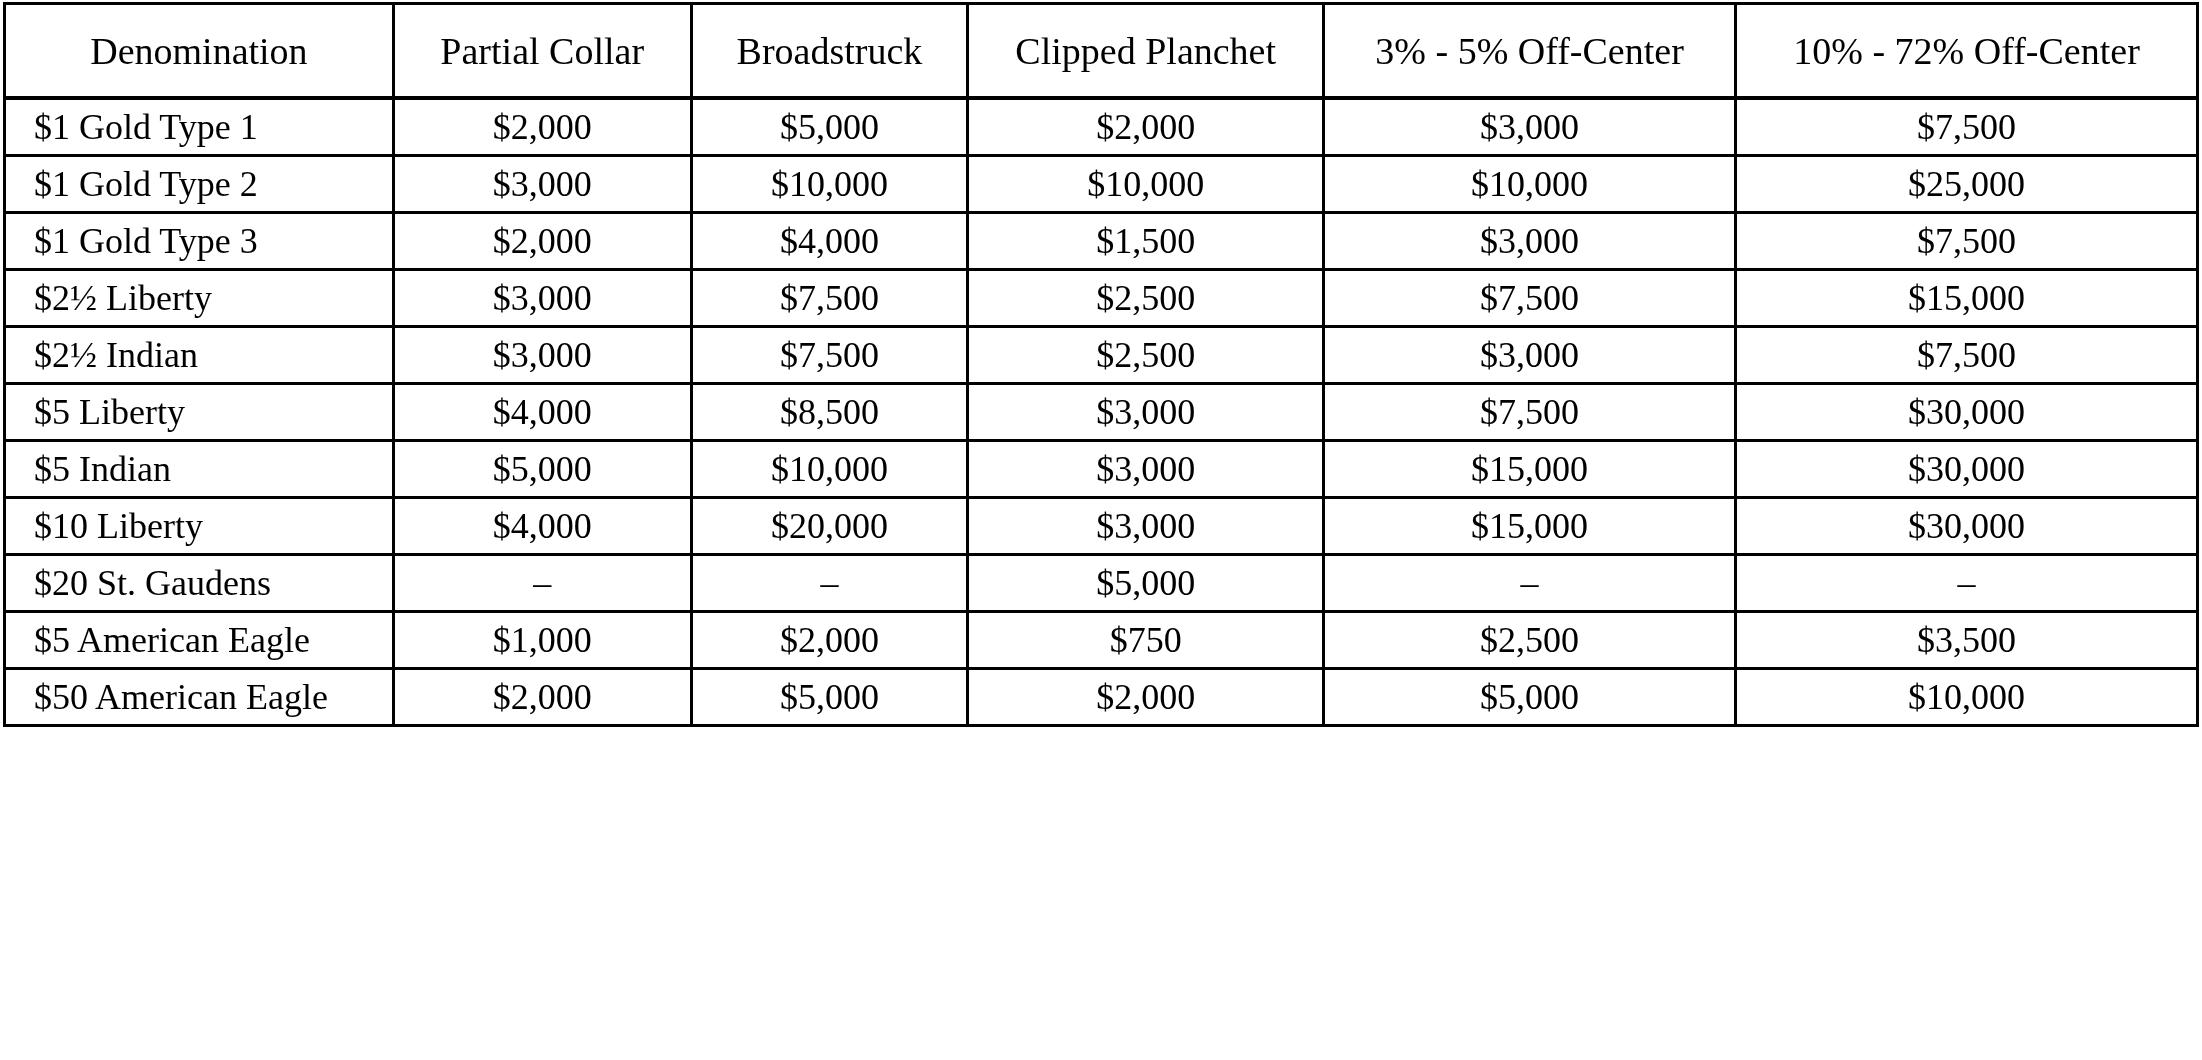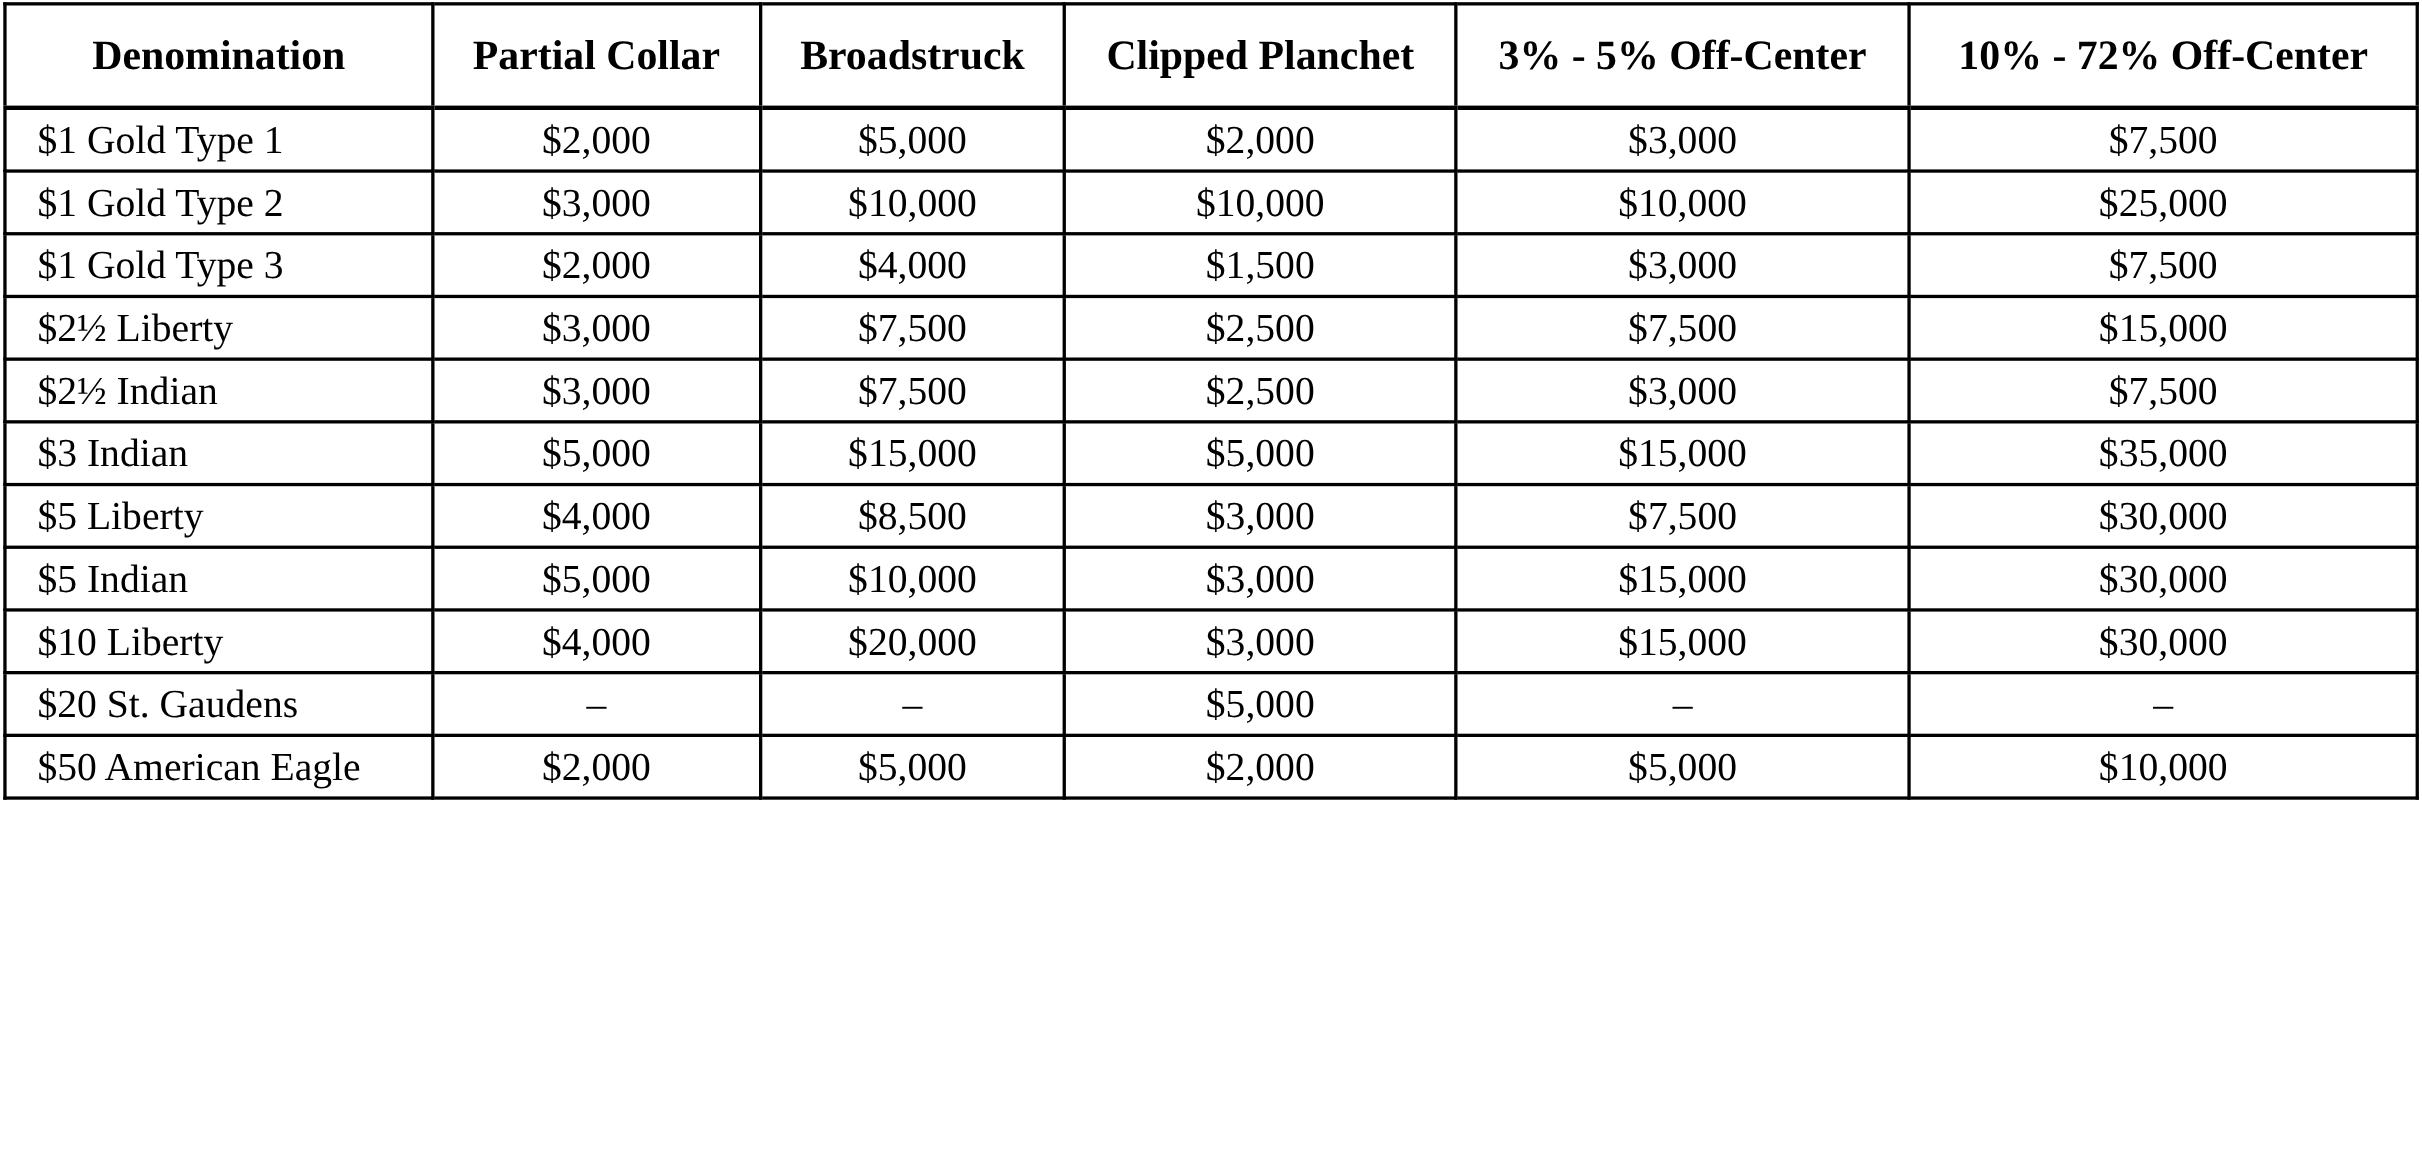--- a/index.html
+++ b/index.html
@@ -25,21 +25,21 @@
     border: 3px solid #000000;
     text-align: center;
     vertical-align: middle;
     padding: 0;
     overflow: hidden;
     white-space: nowrap;
   }
   table.price-table thead th {
     height: 91px;
     font-size: 38px;
-    font-weight: bold;
+    font-weight: normal;
     border-bottom: 4px solid #000000;
   }
   table.price-table tbody tr {
     height: 57px;
   }
   table.price-table tbody td {
     font-size: 36px;
     font-weight: normal;
   }
   table.price-table tbody td.denom-cell {
@@ -104,28 +104,20 @@
       </tr>
       <tr>
         <td class="denom-cell">$2½ Indian</td>
         <td>$3,000</td>
         <td>$7,500</td>
         <td>$2,500</td>
         <td>$3,000</td>
         <td>$7,500</td>
       </tr>
       <tr>
-        <td class="denom-cell">$3 Indian</td>
-        <td>$5,000</td>
-        <td>$15,000</td>
-        <td>$5,000</td>
-        <td>$15,000</td>
-        <td>$35,000</td>
-      </tr>
-      <tr>
         <td class="denom-cell">$5 Liberty</td>
         <td>$4,000</td>
         <td>$8,500</td>
         <td>$3,000</td>
         <td>$7,500</td>
         <td>$30,000</td>
       </tr>
       <tr>
         <td class="denom-cell">$5 Indian</td>
         <td>$5,000</td>
@@ -144,20 +136,28 @@
       </tr>
       <tr>
         <td class="denom-cell">$20 St. Gaudens</td>
         <td>–</td>
         <td>–</td>
         <td>$5,000</td>
         <td>–</td>
         <td>–</td>
       </tr>
       <tr>
+        <td class="denom-cell">$5 American Eagle</td>
+        <td>$1,000</td>
+        <td>$2,000</td>
+        <td>$750</td>
+        <td>$2,500</td>
+        <td>$3,500</td>
+      </tr>
+      <tr>
         <td class="denom-cell">$50 American Eagle</td>
         <td>$2,000</td>
         <td>$5,000</td>
         <td>$2,000</td>
         <td>$5,000</td>
         <td>$10,000</td>
       </tr>
     </tbody>
 </table>
 

